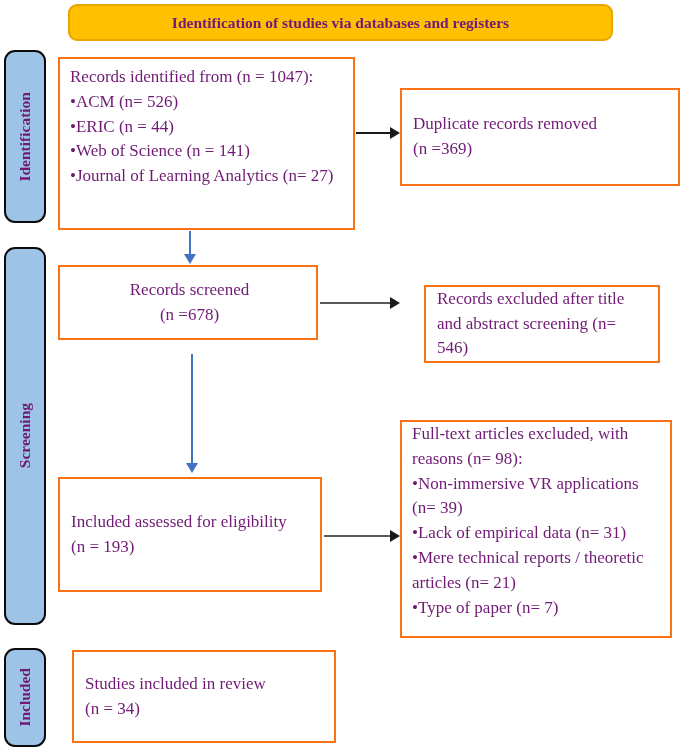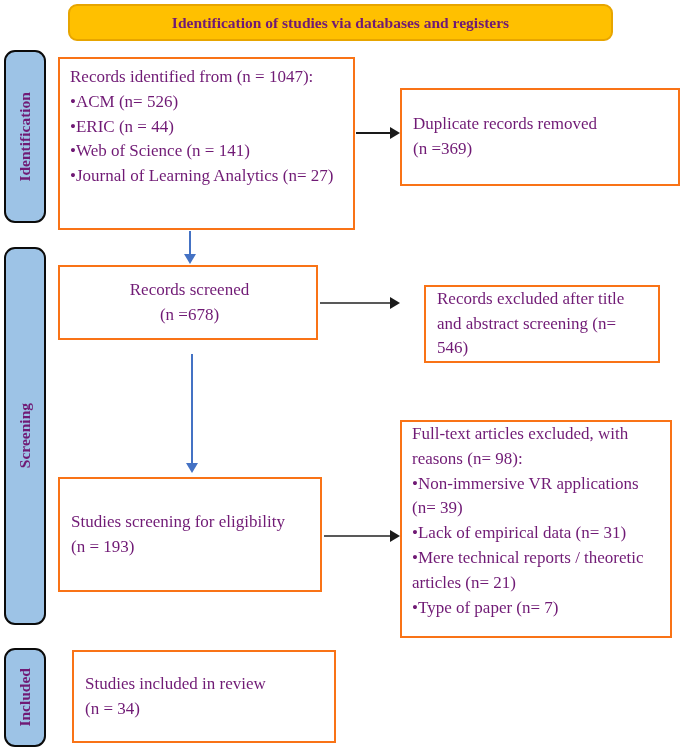--- a/index.html
+++ b/index.html
@@ -72,21 +72,21 @@
   <div class="flow-box center-v" style="left:58px; top:265px; width:260px; height:75px;text-align:center;">
     <div>Records screened</div>
     <div>(n =678)</div>
   </div>
 
   <div class="flow-box center-v" style="left:424px; top:265px; width:236px; height:78px;margin-top:20px;">
     <div>Records excluded after title and abstract screening (n= 546)</div>
   </div>
 
   <div class="flow-box center-v" style="left:58px; top:477px; width:264px; height:115px;">
-    <div>Studies screening for eligibility</div>
+    <div>Included assessed for eligibility</div>
     <div>(n = 193)</div>
   </div>
 
   <div class="flow-box" style="left:400px; top:420px; width:272px; height:218px; padding:0 8px 6px 10px;">
     <div>Full-text articles excluded, with reasons (n= 98):</div>
     <div>•Non-immersive VR applications (n= 39)</div>
     <div>•Lack of empirical data (n= 31)</div>
     <div>•Mere technical reports / theoretic articles (n= 21)</div>
     <div>•Type of paper (n= 7)</div>
   </div>

